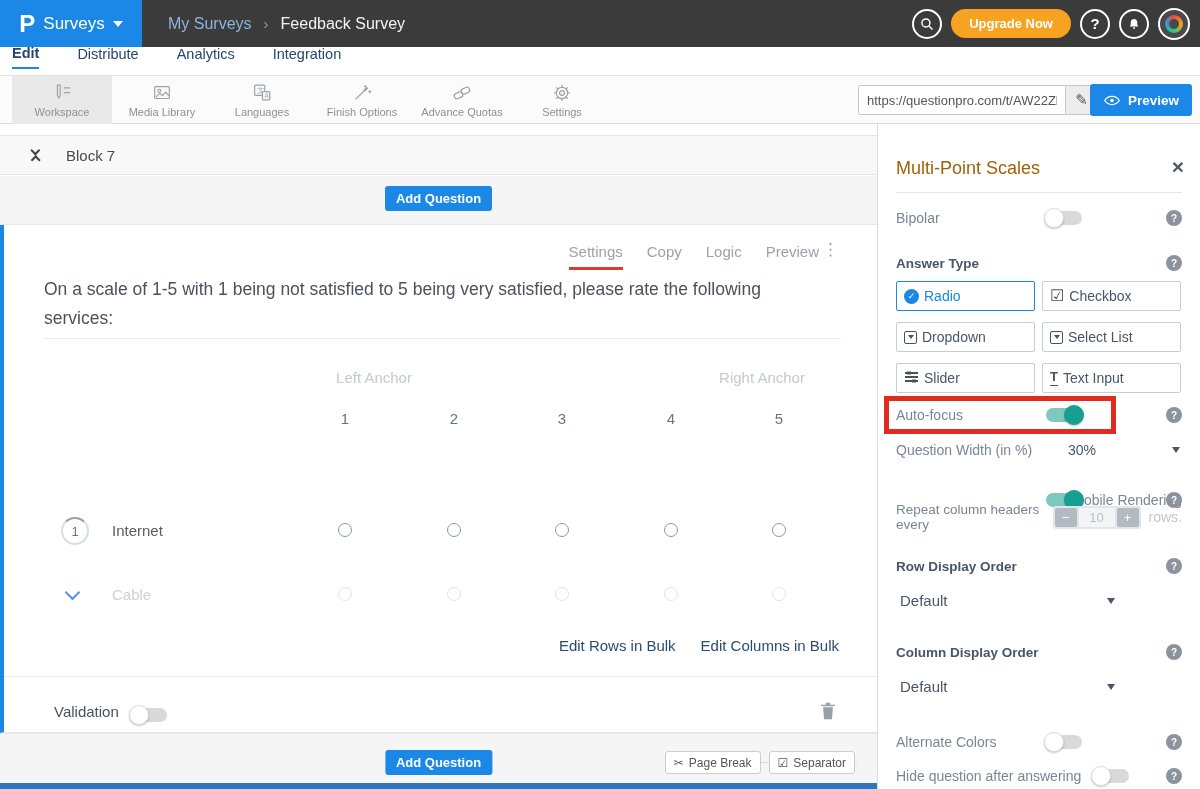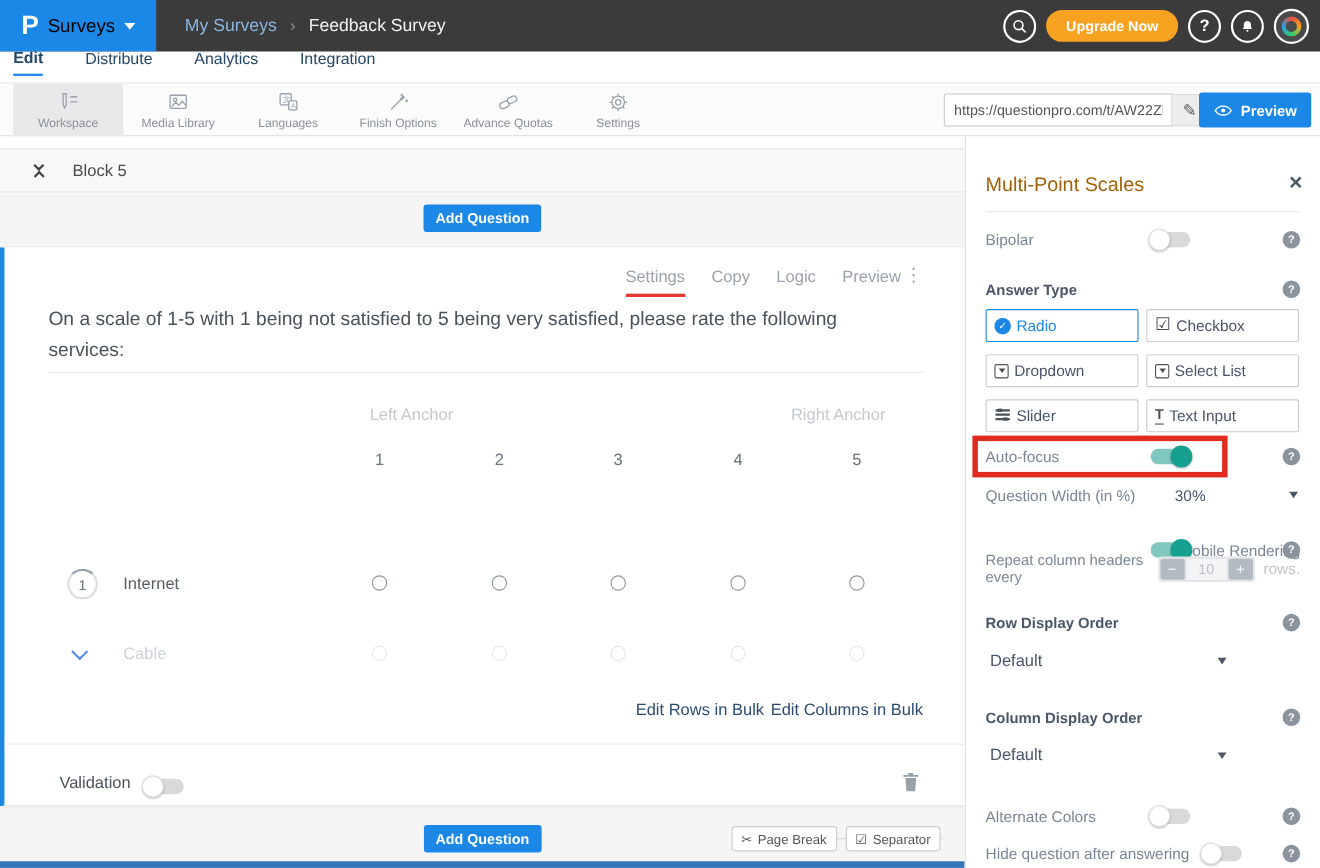--- a/index.html
+++ b/index.html
@@ -3,21 +3,21 @@
 <meta charset="utf-8">
 <style>
   * { margin:0; padding:0; box-sizing:border-box; }
   body { font-family:"Liberation Sans", sans-serif; background:#fff; }
   #app { position:relative; width:1200px; height:789px; overflow:hidden; background:#fff; }
 
   
   .topbar { position:absolute; left:0; top:0; width:1200px; height:47px; background:#3B3B3B; }
   .brand { position:absolute; left:0; top:0; width:142px; height:47px; background:#1B87E6; display:flex; align-items:center; justify-content:center; gap:8px; cursor:pointer; }
   .brand .logo { color:#fff; font-size:24px; font-weight:700; line-height:1; }
-  .brand .label { color:#000000; font-size:17px; }
+  .brand .label { color:#ffffff; font-size:17px; }
   .caret { display:inline-block; width:0; height:0; border-left:5px solid transparent; border-right:5px solid transparent; border-top:6px solid #fff; }
   .breadcrumb { position:absolute; left:168px; top:0; height:47px; display:flex; align-items:center; gap:12px; font-size:16px; }
   .breadcrumb .bc1 { color:#8CB4E0; cursor:pointer; }
   .breadcrumb .bcsep { color:#9a9a9a; font-size:15px; }
   .breadcrumb .bc2 { color:#F2F2F2; }
   .top-actions { position:absolute; right:10px; top:0; height:47px; display:flex; align-items:center; gap:9px; }
   .circ-btn { width:30px; height:30px; border:2px solid #fff; border-radius:50%; display:flex; align-items:center; justify-content:center; cursor:pointer; color:#fff; font-weight:700; font-size:15px; }
   .upgrade-btn { height:29px; padding:0 18px; background:#F7A321; border:none; border-radius:15px; color:#fff; font-weight:700; font-size:13px; font-family:"Liberation Sans",sans-serif; cursor:pointer; }
   .avatar { width:32px; height:32px; border:2px solid #fff; border-radius:50%; background:#4a4a4a; display:flex; align-items:center; justify-content:center; cursor:pointer; }
   .avatar-logo { width:18px; height:18px; border-radius:50%; background:conic-gradient(#e74c3c,#f7a321,#2ecc71,#3498db,#e74c3c); position:relative; }
@@ -76,21 +76,21 @@
   .row-internet { top:292px; }
   .row-cable { top:356px; }
   .rowline .mcol { top:6px; }
   .row-badge { position:absolute; left:57px; top:0; width:28px; height:28px; border:2px solid #d9dde1; border-top-color:#9aa2ab; border-radius:50%; display:flex; align-items:center; justify-content:center; font-size:13px; color:#6a737c; }
   .row-label { position:absolute; left:108px; top:5px; font-size:15px; color:#565e68; }
   .row-faded .row-label { color:#ccd2d8; }
   .row-chev { position:absolute; left:63px; top:6px; width:11px; height:11px; border-right:2px solid #5b8def; border-bottom:2px solid #5b8def; transform:rotate(45deg); cursor:pointer; }
   .links-row { position:absolute; left:0; top:412px; width:877px; height:22px; font-size:15px; }
   .links-left { position:absolute; left:50px; color:#1B87E6; }
   .links-left span { cursor:pointer; }
-  .links-right { position:absolute; right:42px; display:flex; gap:6px; color:#2b4c70; }
+  .links-right { position:absolute; right:42px; display:flex; gap:25px; color:#2b4c70; }
   .links-right span { cursor:pointer; }
   .q-div2 { position:absolute; left:0; right:0; top:451px; border-top:1px solid #ececec; }
   .validation-row { position:absolute; left:0; top:468px; width:877px; height:40px; }
   .validation-label { position:absolute; left:50px; top:10px; font-size:15px; color:#4a525c; }
   .trash { position:absolute; right:44px; top:8px; cursor:pointer; }
   .trash svg { fill:#98a0a8; }
 
   
   .toggle { position:relative; width:36px; height:14px; border-radius:7px; background:#d9d9d9; display:inline-block; cursor:pointer; flex:none; }
   .toggle .knob { position:absolute; left:-2px; top:-3px; width:20px; height:20px; border-radius:50%; background:#fff; border:1px solid #ddd; box-shadow:0 1px 2px rgba(0,0,0,.25); }
@@ -247,21 +247,21 @@
     </button>
   </div>
 
   <div class="main-left">
 
     <div class="block-header">
       <span class="collapse-icon">
           <i class="chev down"></i>
           <i class="chev up"></i>
         </span>
-      <span class="block-title">Block 5</span>
+      <span class="block-title">Block 7</span>
     </div>
 
     <div class="addq-strip">
       <button class="addq-btn">Add Question</button>
     </div>
 
     <div class="q-card">
       <div class="q-tabs">
         <span class="q-tab active">Settings</span>
         <span class="q-tab">Copy</span>

